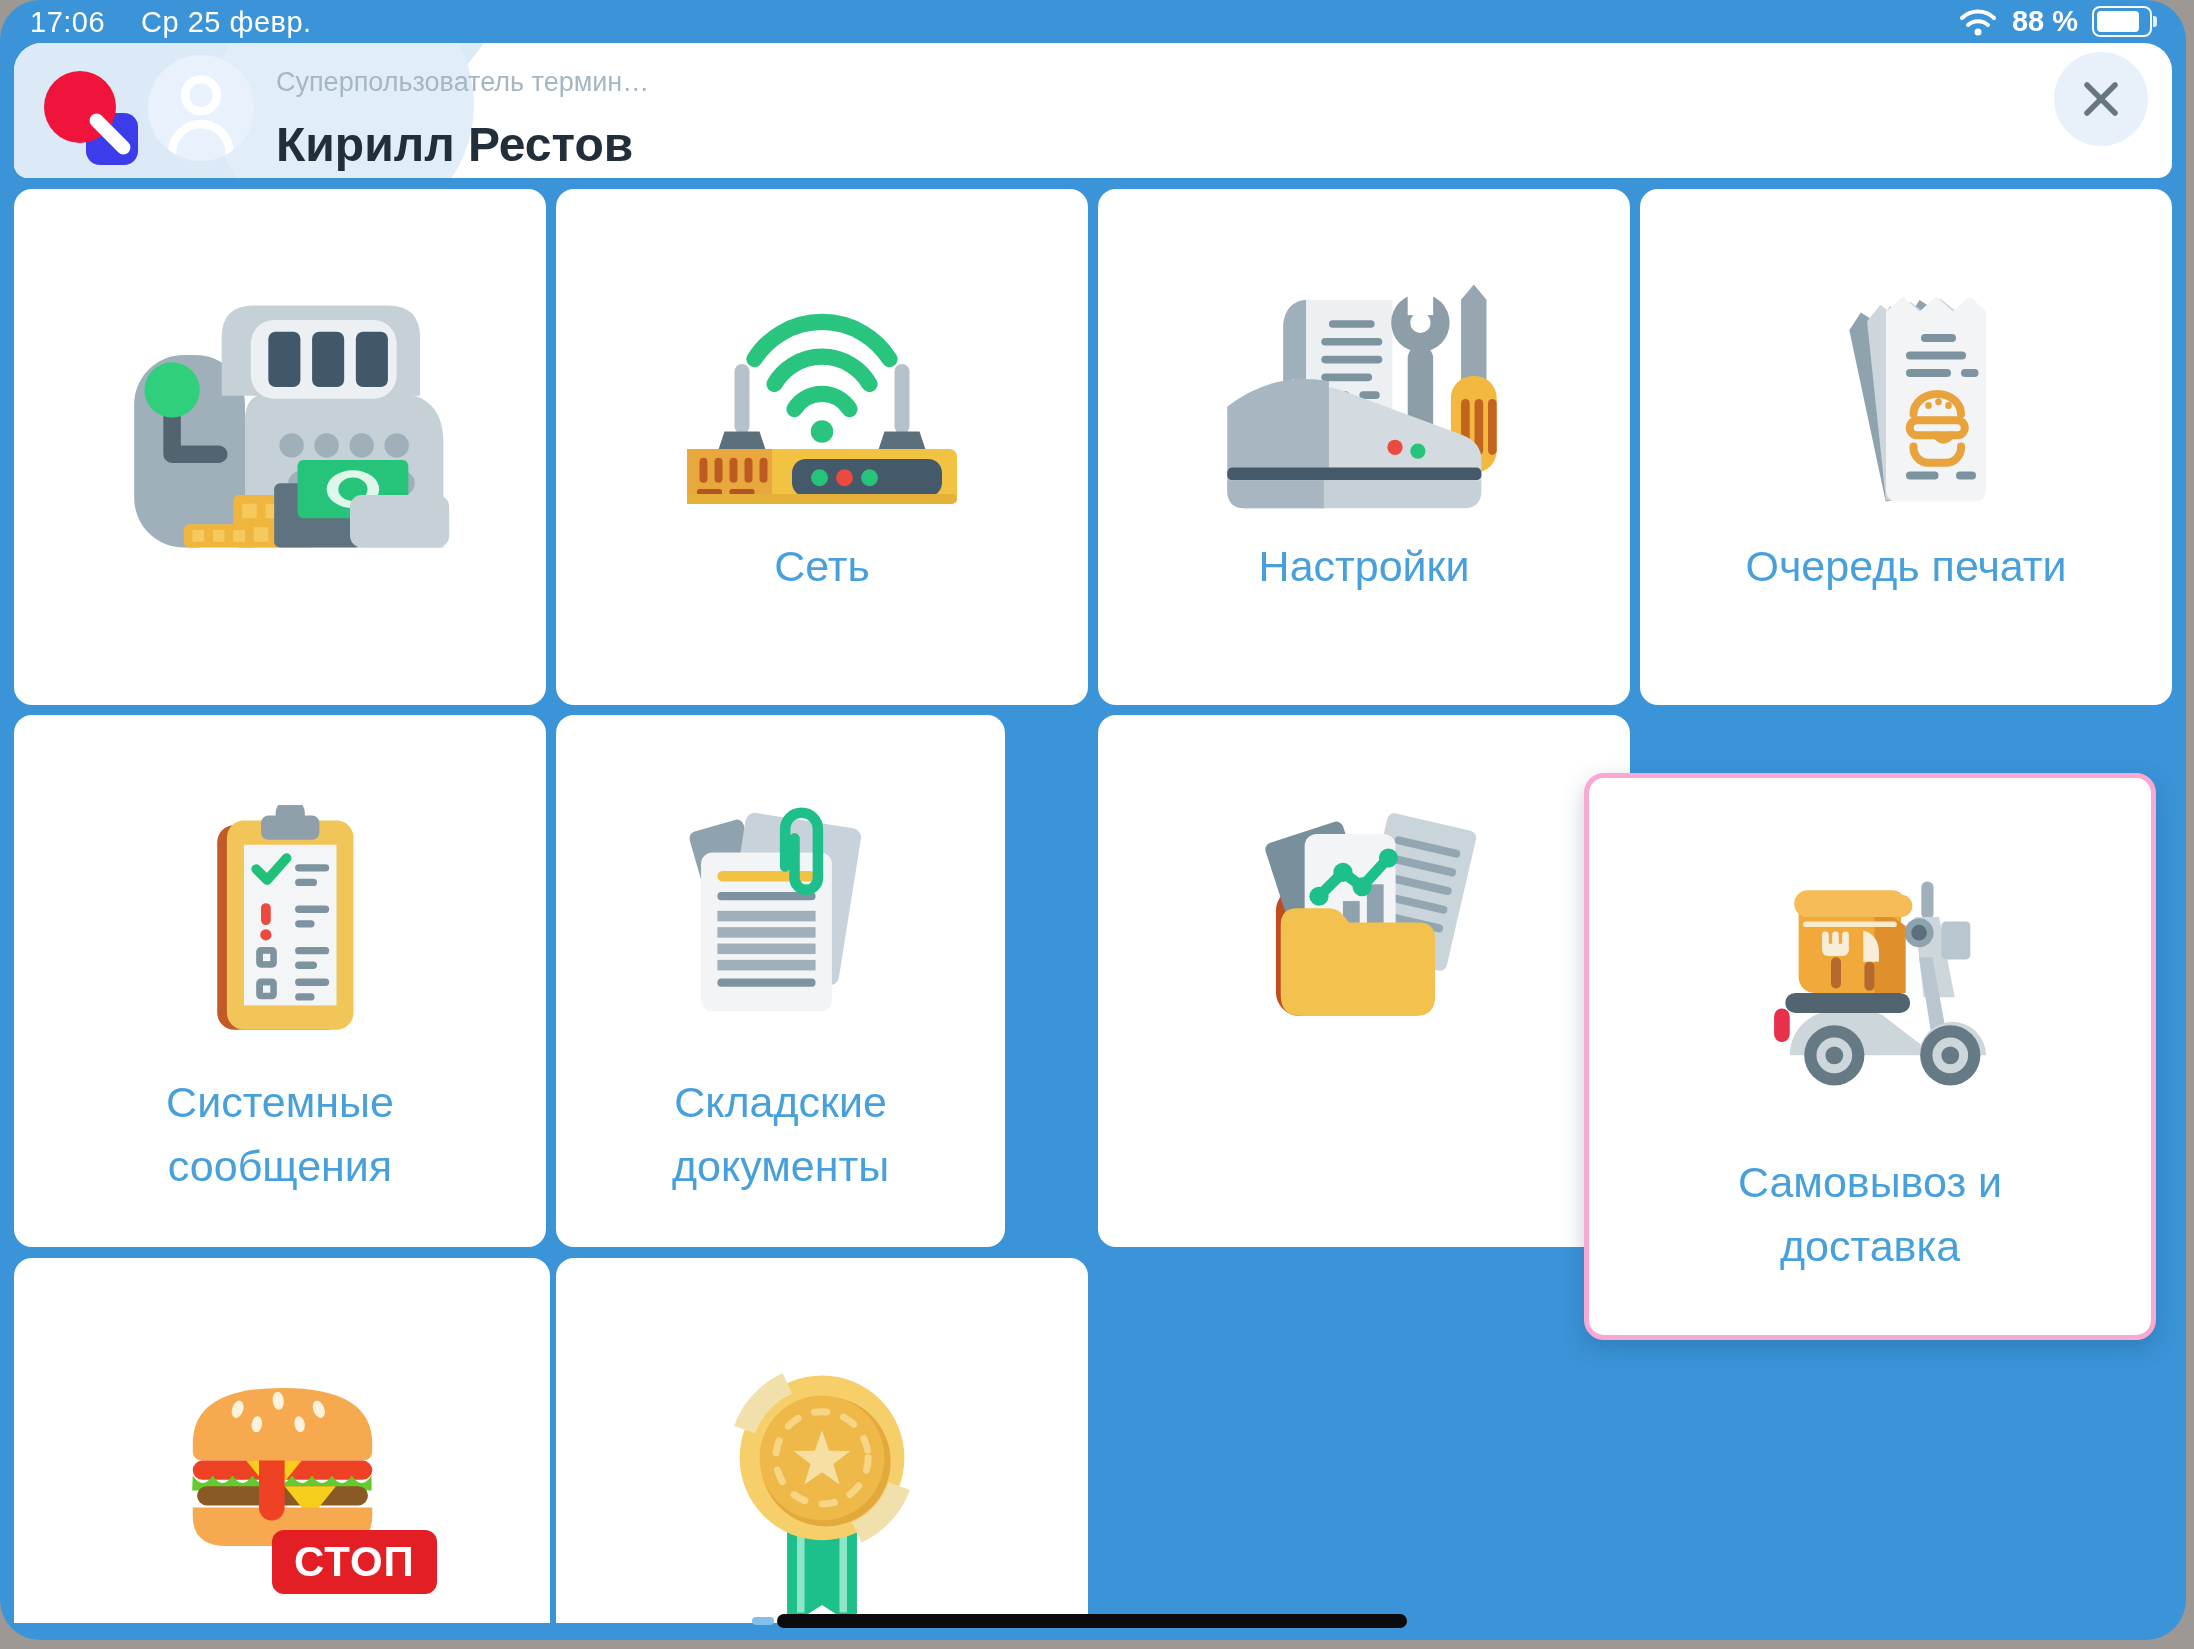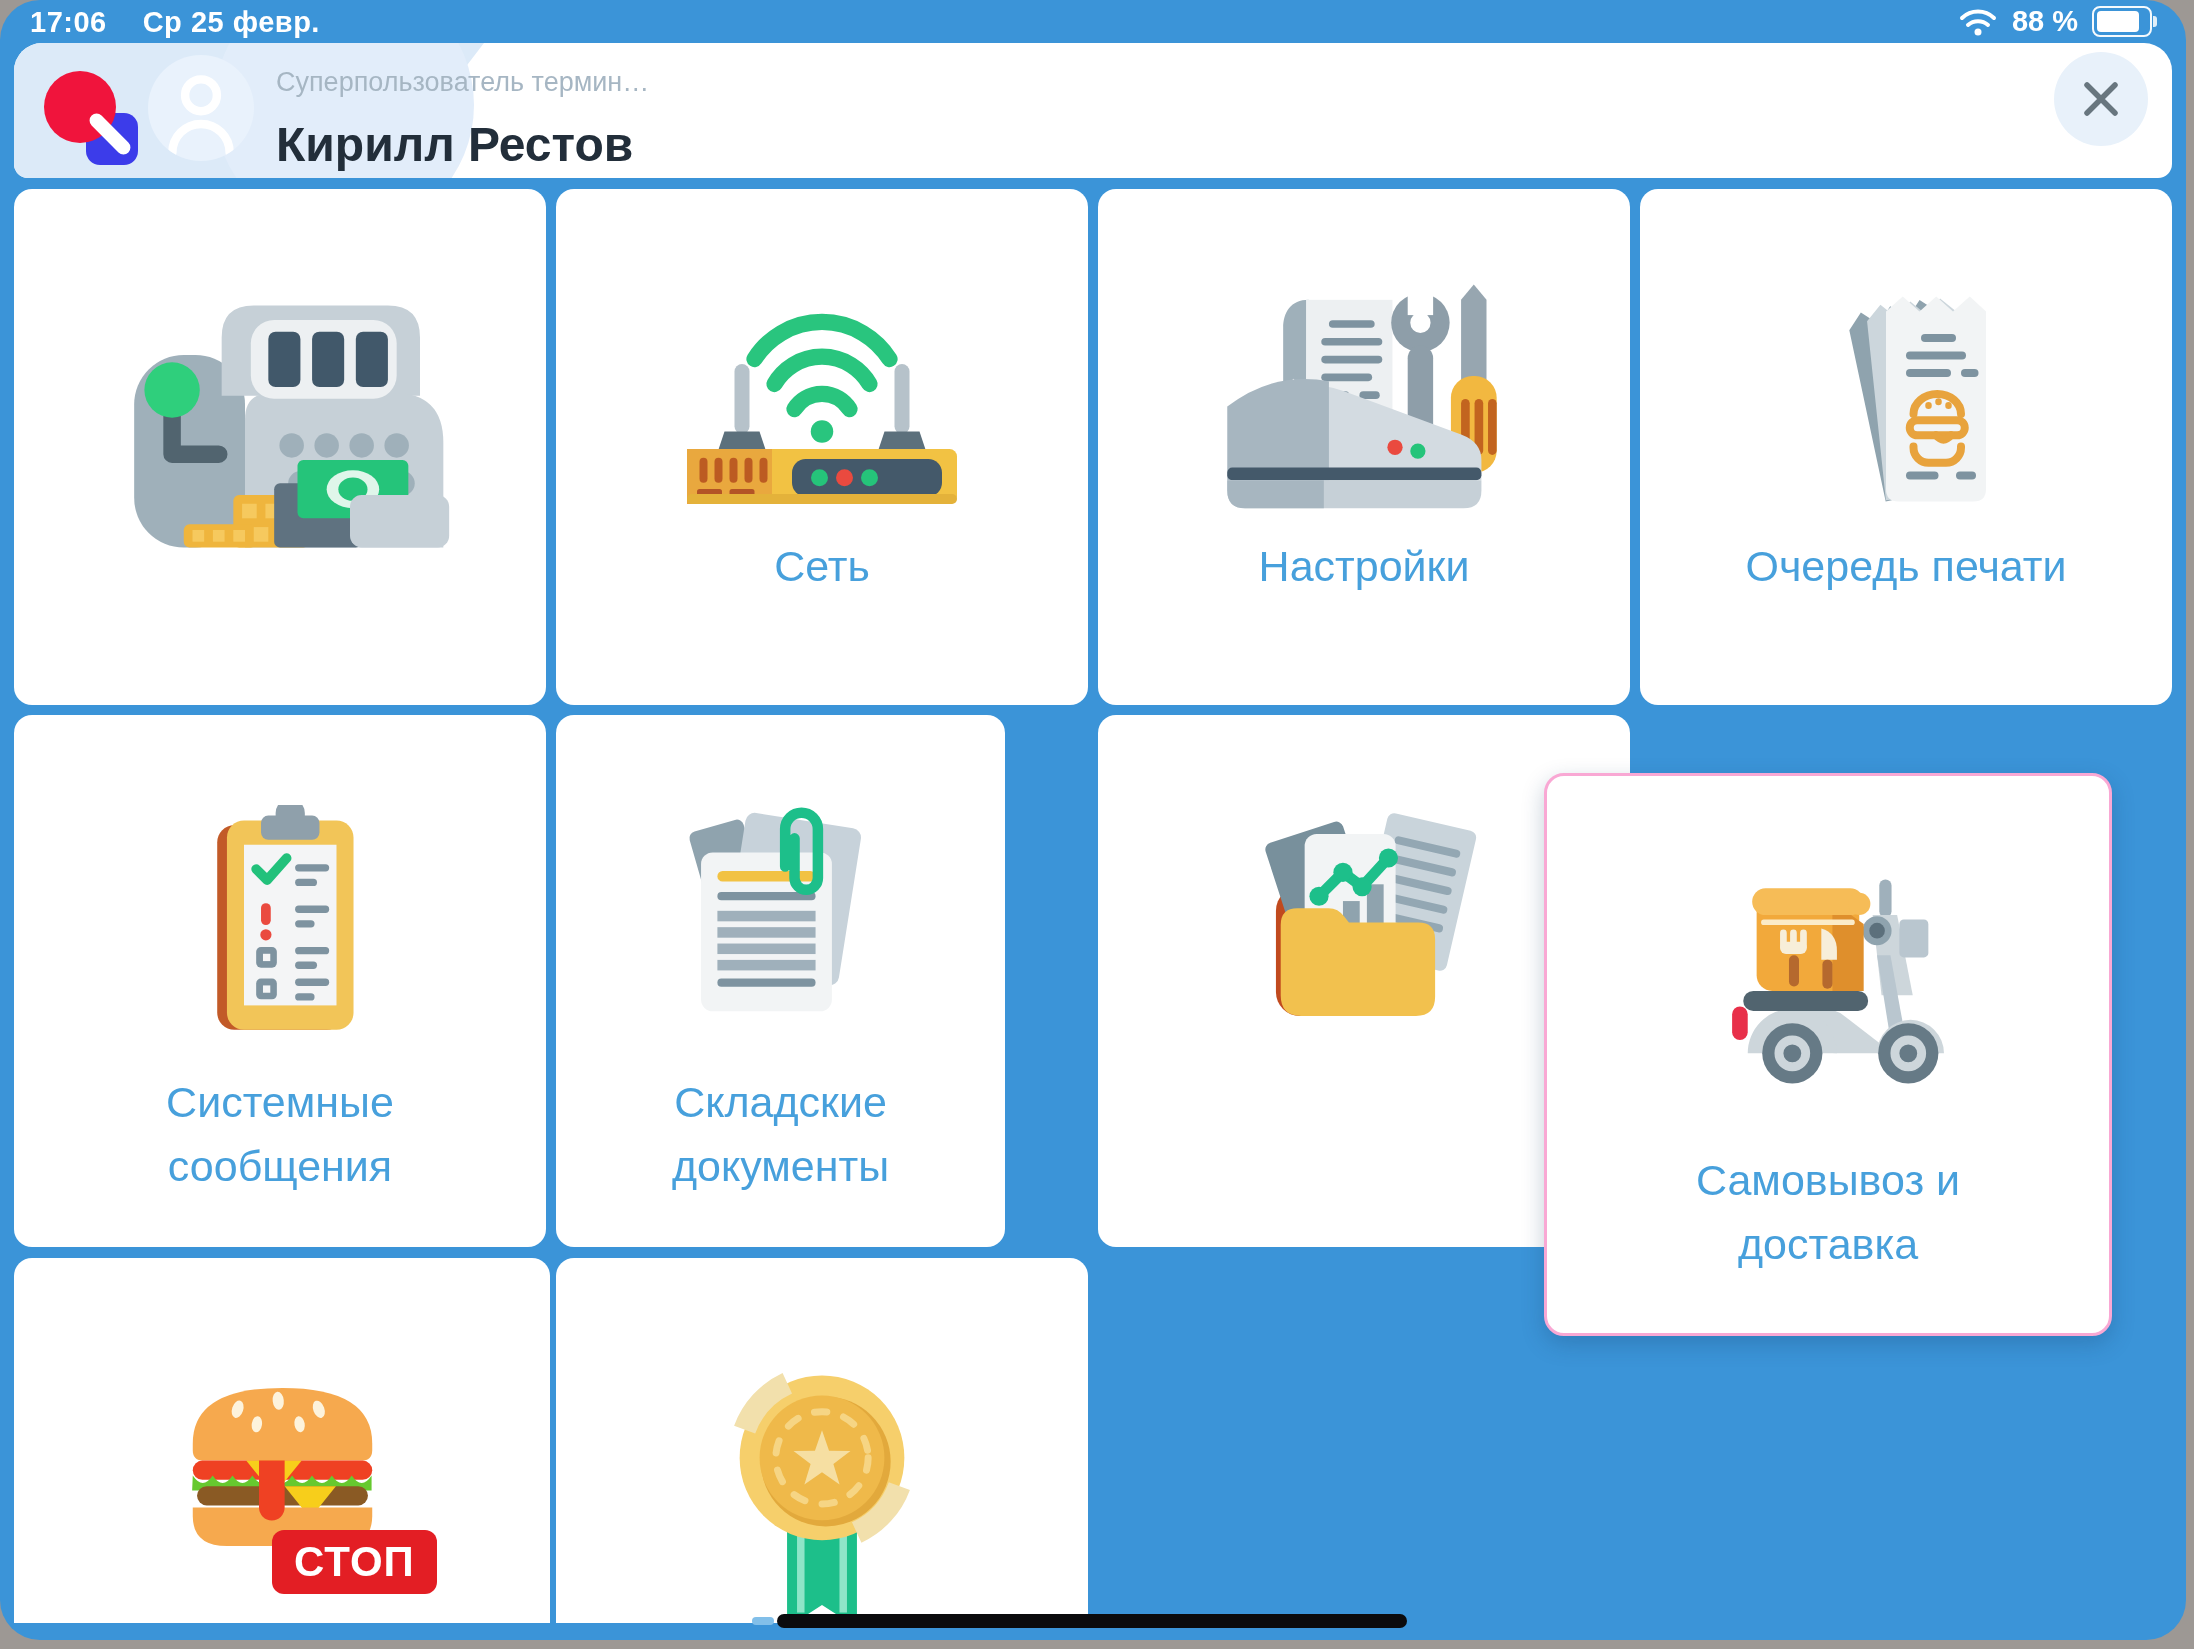--- a/index.html
+++ b/index.html
@@ -1,21 +1,21 @@
 <!DOCTYPE html>
 <html><head>
 <meta charset="utf-8">
 <style>
   html,body{margin:0;padding:0;background:#9d9894;width:2194px;height:1649px;overflow:hidden;
             font-family:"Liberation Sans","DejaVu Sans",sans-serif;}
   .screen{position:absolute;left:0;top:0;width:2186px;height:1640px;background:#3B94D8;
           border-radius:40px;overflow:hidden;}
   
   .statusbar{position:absolute;left:0;top:0;width:100%;height:43px;color:#fff;}
-  .sb-left{position:absolute;left:30px;top:6px;display:flex;gap:36px;font-size:29px;font-weight:700;letter-spacing:.5px;text-align:center;}
+  .sb-left{position:absolute;left:30px;top:6px;display:flex;gap:36px;font-size:29px;font-weight:400;letter-spacing:.5px;text-align:center;}
   .sb-right{position:absolute;right:34px;top:5px;display:flex;align-items:center;gap:14px;font-size:29px;font-weight:600;}
   .battery{position:relative;width:56px;height:27px;border:2.5px solid rgba(255,255,255,.95);border-radius:8px;}
   .battery .level{position:absolute;left:3px;top:3px;bottom:3px;width:42px;background:#fff;border-radius:4px;}
   .battery .nub{position:absolute;right:-7px;top:8px;width:4px;height:11px;background:rgba(255,255,255,.85);border-radius:0 3px 3px 0;}
   
   .header{position:absolute;left:14px;top:43px;width:2158px;height:135px;background:#fff;
           border-radius:28px 28px 14px 14px;overflow:hidden;}
   .hdr-blob{position:absolute;left:0;top:0;width:470px;height:135px;background:#DCEAF8;
             clip-path:polygon(0 0,100% 0,78% 100%,0 100%);}
   .hdr-halo{position:absolute;left:200px;top:-68px;width:260px;height:260px;border-radius:50%;background:#E2EDFA;}
@@ -28,21 +28,21 @@
              display:flex;align-items:center;justify-content:center;}
   
   .tile{position:absolute;background:#fff;border-radius:18px;}
   .t0{left:14px;  top:189px; width:532px;height:516px;}
   .t1{left:556px; top:189px; width:532px;height:516px;}
   .t2{left:1098px;top:189px; width:532px;height:516px;}
   .t3{left:1640px;top:189px; width:532px;height:516px;}
   .t4{left:14px;  top:715px; width:532px;height:532px;}
   .t5{left:556px; top:715px; width:449px;height:532px;}
   .t6{left:1098px;top:715px; width:532px;height:532px;}
-  .t7{left:1544px;top:773px; width:562px;height:557px;border:3px solid #f9a8d4;border-radius:20px;
+  .t7{left:1584px;top:773px; width:562px;height:557px;border:5px solid #f9a8d4;border-radius:20px;
       box-shadow:0 8px 22px rgba(20,60,100,.25);z-index:6;}
   .t8{left:14px;  top:1258px;width:536px;height:365px;border-radius:18px 18px 0 0;overflow:hidden;}
   .t9{left:556px; top:1258px;width:532px;height:365px;border-radius:18px 18px 0 0;overflow:hidden;}
   .tile-icon{position:absolute;left:0;right:0;top:90px;display:flex;justify-content:center;}
   .t8 .tile-icon,.t9 .tile-icon{top:100px;}
   .tile-label{position:absolute;left:0;right:0;top:67%;text-align:center;font-size:43px;color:#47A0DC;line-height:1.48;}
   .tile-label span{display:inline-block;max-width:430px;}
   .t7 .tile-label span{max-width:330px;}
   .stop-badge{position:absolute;left:258px;top:272px;background:#E31E24;color:#fff;font-weight:700;
               font-size:42px;padding:8px 22px;border-radius:12px;letter-spacing:1px;}

